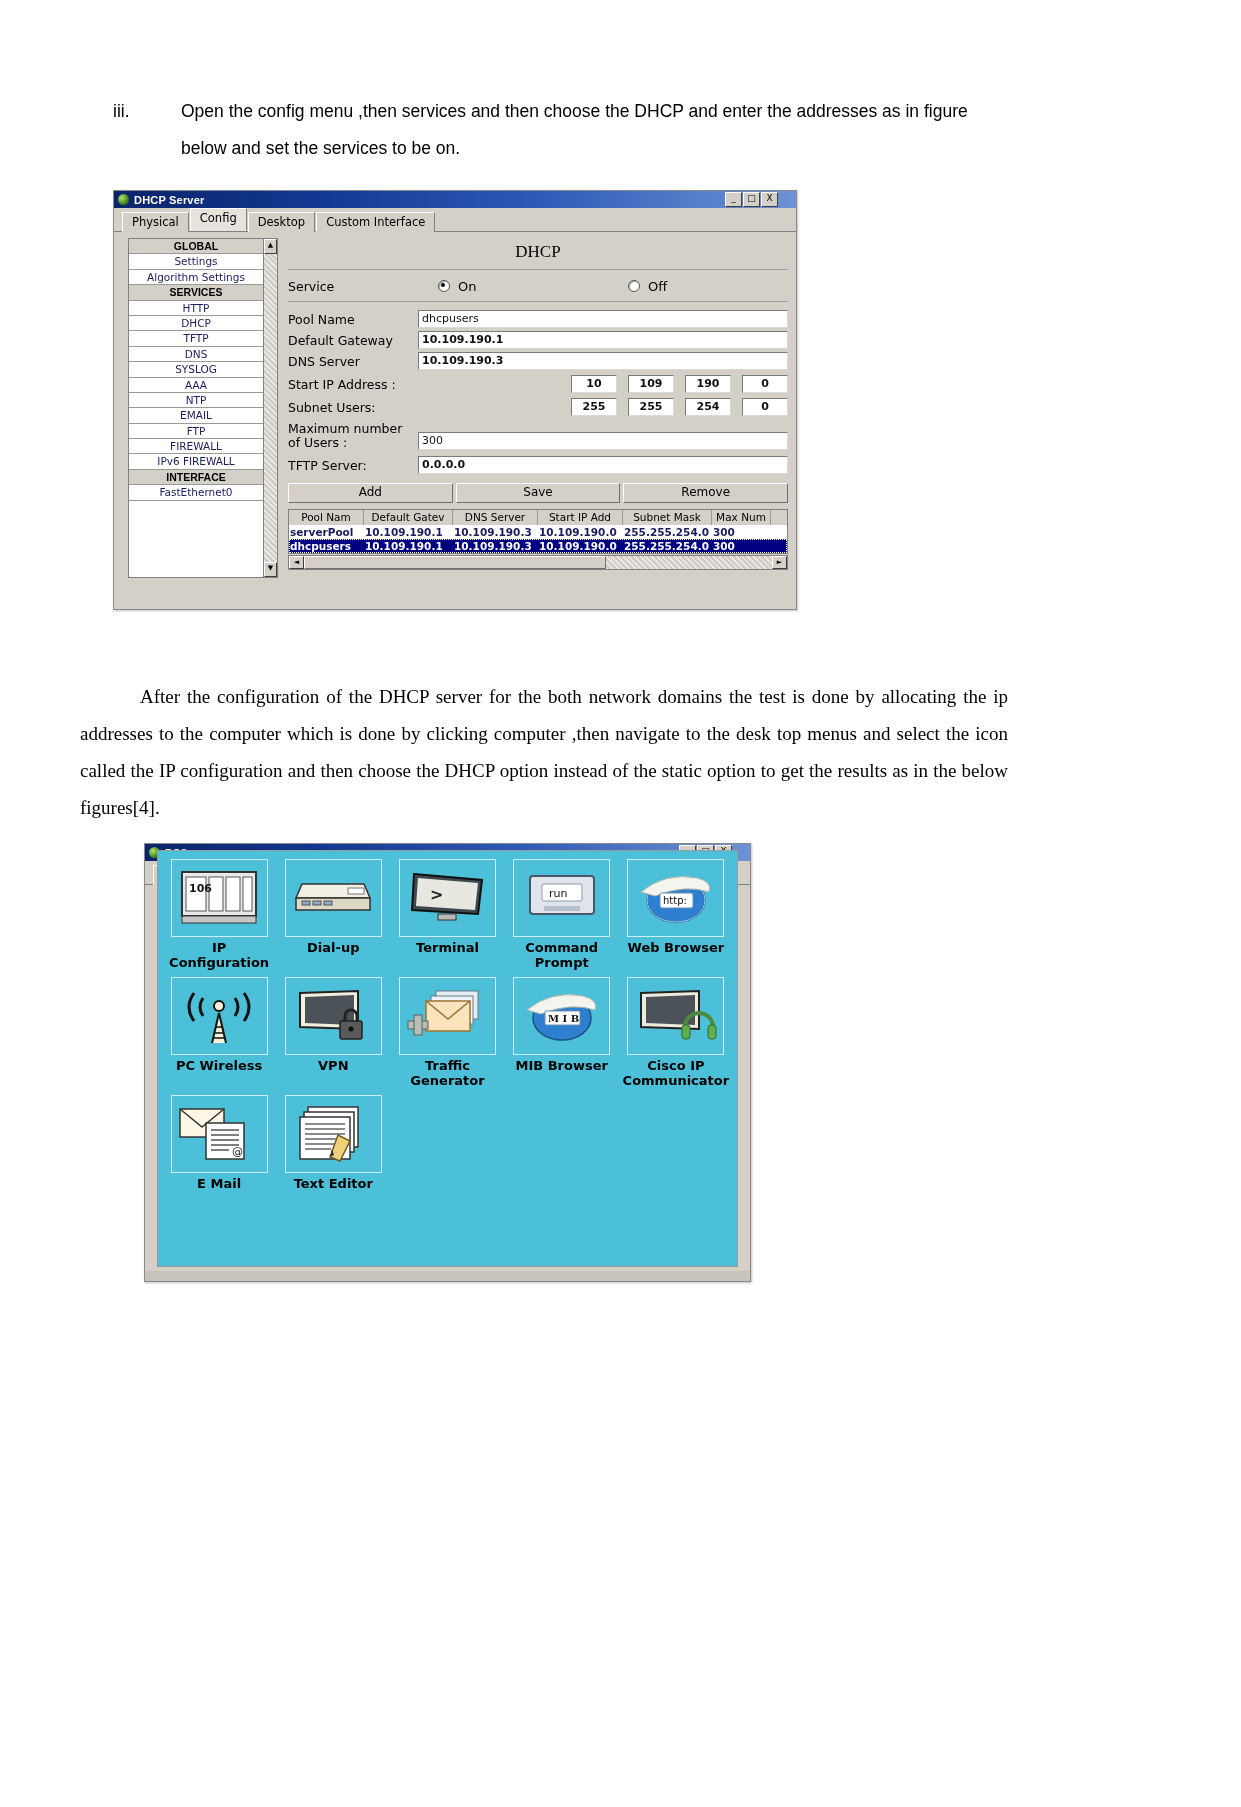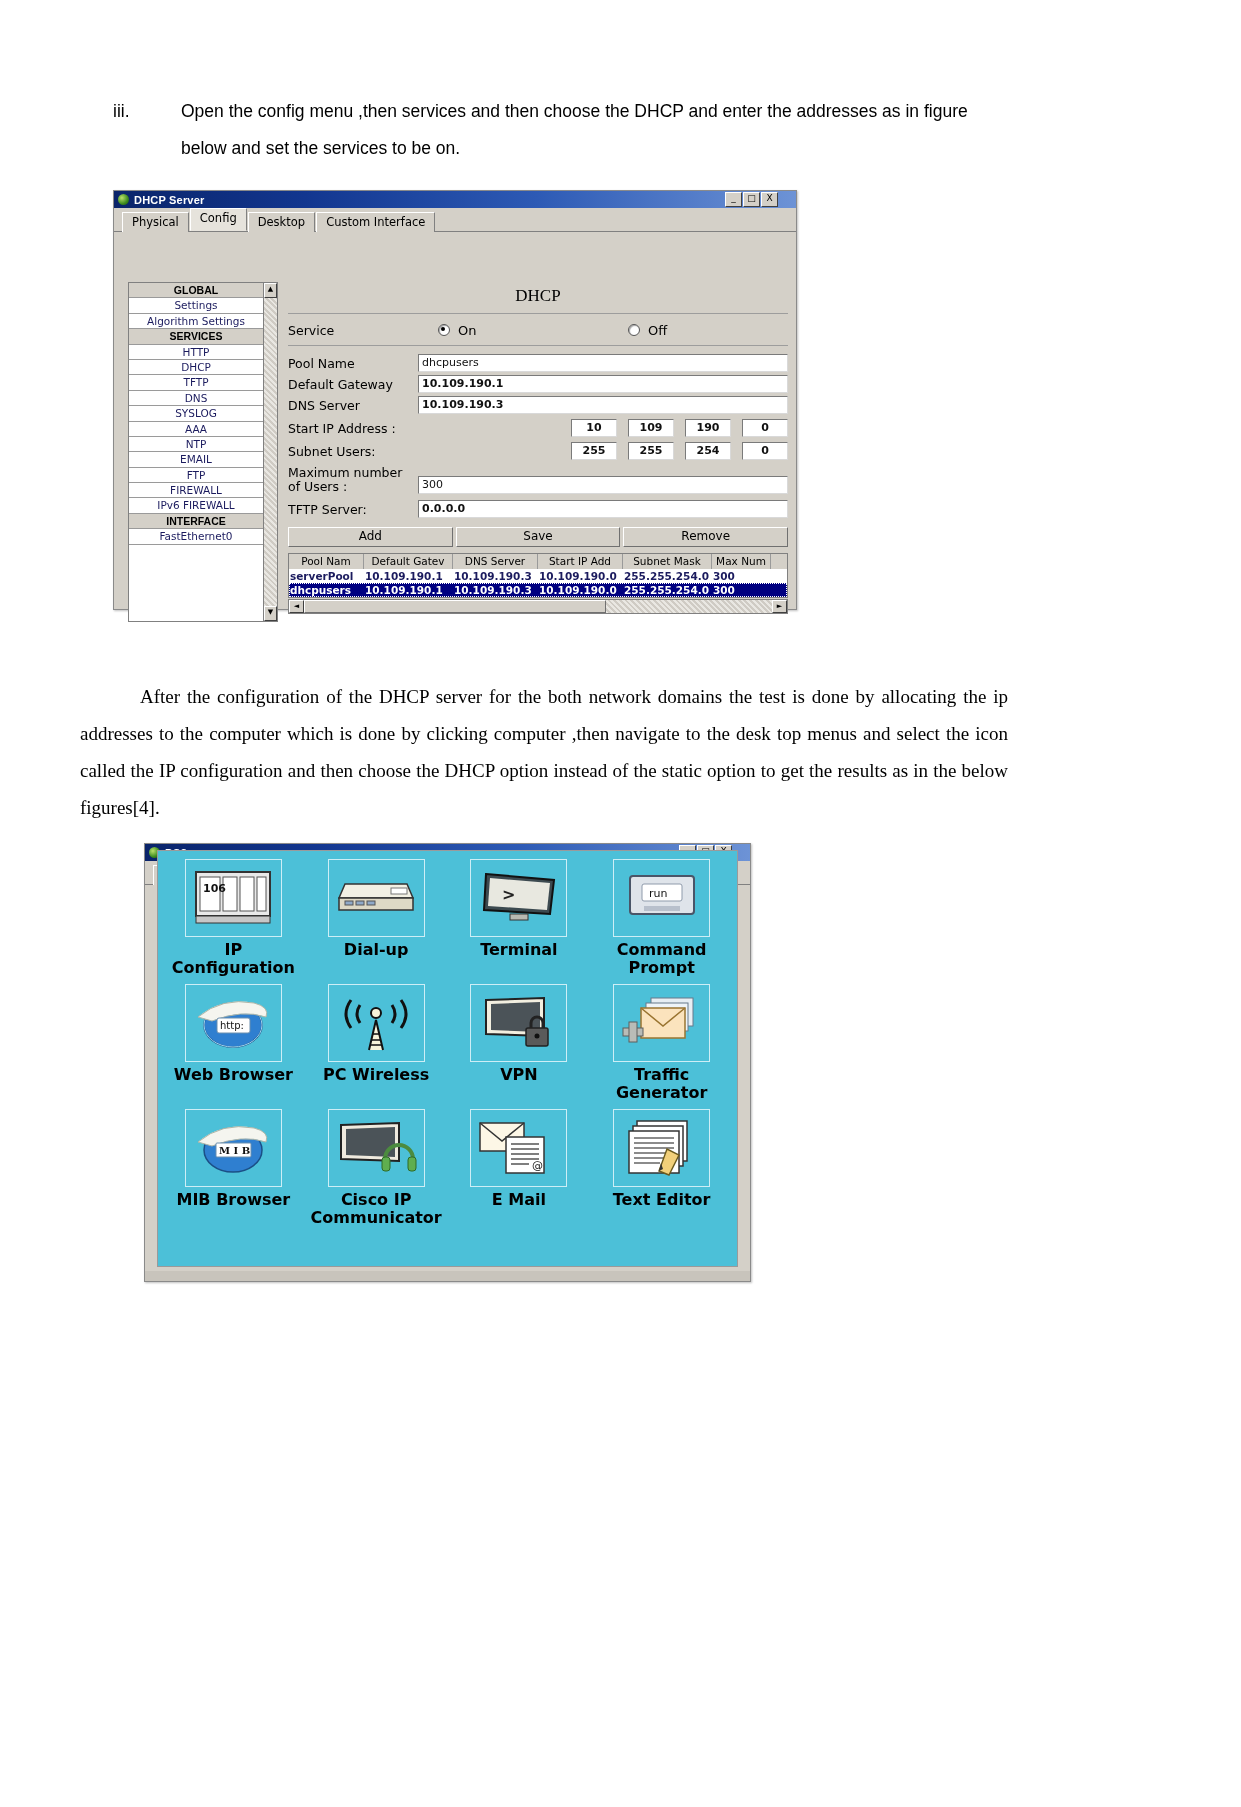--- a/index.html
+++ b/index.html
@@ -39,21 +39,21 @@
   .pt-tabs{display:flex;align-items:flex-end;height:20px;
     padding:3px 0 0 8px;border-bottom:1px solid #808080;background:#d4d0c8;}
   .pt-tab{font-size:11.5px;padding:2px 9px 3px 9px;color:#000;
     background:#d4d0c8;border-left:1px solid #fff;border-top:1px solid #fff;
     border-right:1px solid #808080;margin-right:1px;position:relative;top:1px;}
   .pt-tab.active{background:#e6e3dc;font-weight:normal;padding-bottom:5px;
     border-bottom:1px solid #e6e3dc;top:0;}
 
   
   #dhcp-window{left:113px;top:190px;width:682px;height:418px;}
-  .dhcp-body{position:relative;padding:8px;height:calc(100% - 40px);margin-top:44px;}
+  .dhcp-body{position:relative;padding:8px;height:calc(100% - 40px);}
 
   .tree-wrap{position:absolute;left:14px;top:6px;width:148px;height:338px;
     background:#fff;border:1px solid #808080;display:flex;}
   .tree-list{flex:1;overflow:hidden;}
   .tree-item{font-size:10.5px;text-align:center;color:#1b1b5e;
     border-bottom:1px solid #9a9a9a;height:14.4px;line-height:14.4px;background:#fff;
     white-space:nowrap;}
   .tree-item.section{background:#d4d0c8;color:#000;font-weight:bold;font-family:"Liberation Sans",sans-serif;}
   .tree-scroll{width:13px;background:#d4d0c8;border-left:1px solid #808080;
     display:flex;flex-direction:column;justify-content:space-between;}
@@ -124,26 +124,26 @@
   .step-head{position:absolute;left:80px;top:637px;font-size:22px;font-weight:bold;
     font-style:italic;color:#4f81bd;font-family:"Liberation Serif",serif;}
   .para{position:absolute;left:80px;top:678px;width:928px;font-size:19px;
     line-height:1.95;color:#000;text-align:justify;font-family:Liberation Serif, serif;
     text-indent:60px;}
 
   
   #pc3-window{left:144px;top:843px;width:605px;height:437px;}
   .pc3-desk{position:absolute;left:12px;top:6px;right:12px;bottom:14px;
     background:#4cc0d8;border:1px solid #9a9a9a;padding:8px 6px 6px 6px;}
-  .icon-grid{display:grid;grid-template-columns:repeat(4,1fr);
+  .icon-grid{display:grid;grid-template-columns:repeat(5,1fr);
     grid-auto-rows:auto;column-gap:4px;row-gap:0px;}
   .icon-cell{display:flex;flex-direction:column;align-items:center;}
   .icon-box{width:95px;height:76px;border:1px solid #cdeef6;
     display:flex;align-items:center;justify-content:center;background:transparent;}
-  .icon-label{font-size:16px;font-weight:bold;color:#000;text-align:center;
+  .icon-label{font-size:13px;font-weight:bold;color:#000;text-align:center;
     font-family:"DejaVu Sans",sans-serif;line-height:1.15;margin:4px 0 6px 0;
     min-height:12px;}
   .pc3-shadow{position:absolute;left:0;right:0;bottom:0;height:10px;background:#c8c4bc;}
 </style>
 </head>
 <body>
 
 <div class="page">
 
   <div class="instr">

